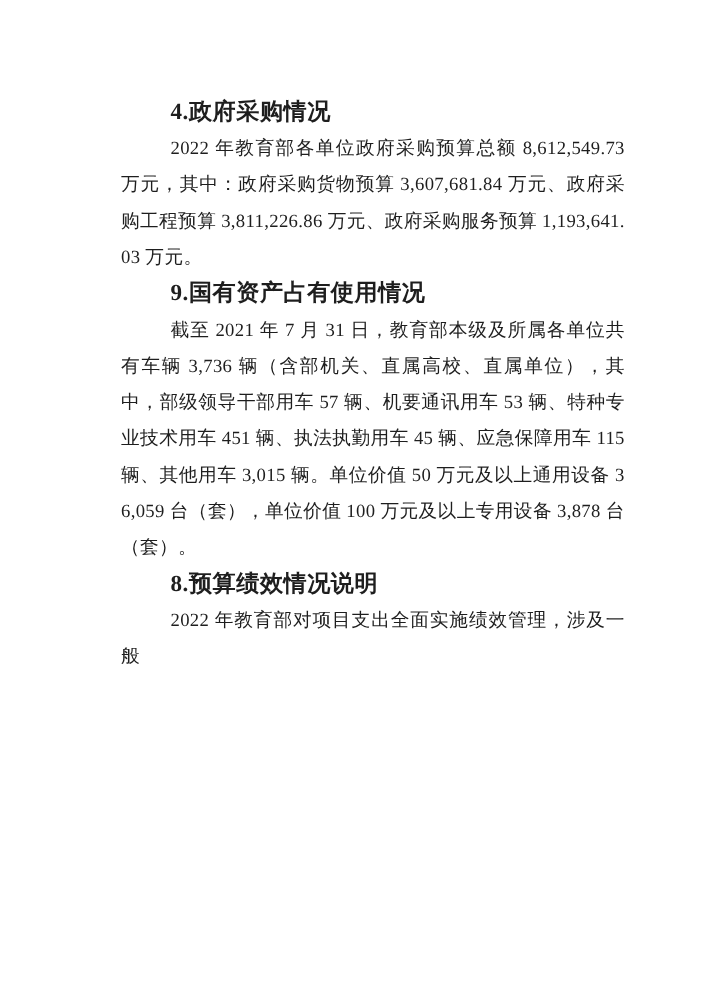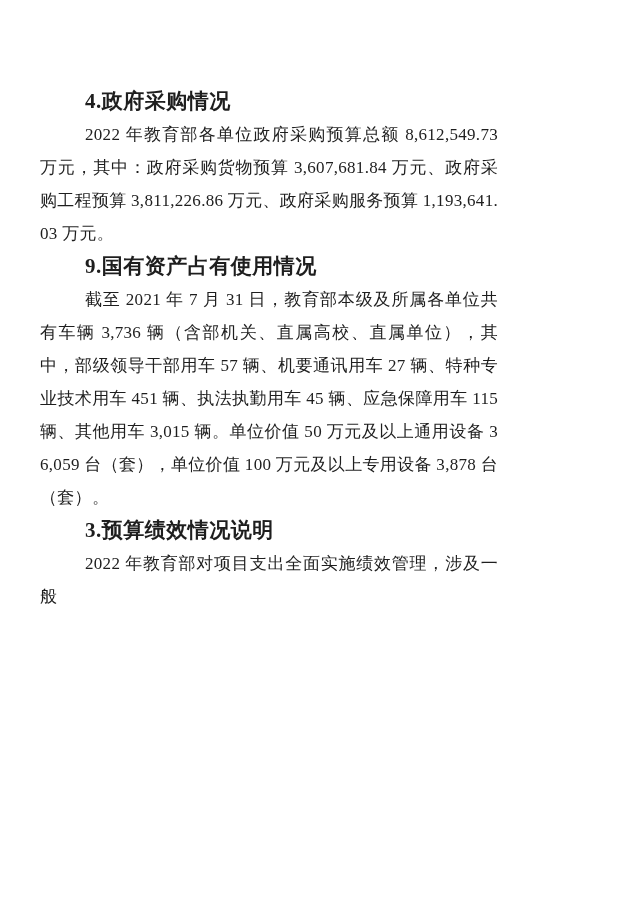--- a/index.html
+++ b/index.html
@@ -13,21 +13,21 @@
     overflow: hidden;
     font-family: "Liberation Serif", "DejaVu Serif", serif;
     color: #1e1e1e;
   }
   .page {
     box-sizing: border-box;
     width: 640px;
     height: 905px;
     background: #ffffff;
     padding-top: 85px;
-    padding-left: 40px;
+    padding-left: 110px;
     padding-right: 97px;
   }
   .content {
     width: 458px;
   }
   .sec-heading {
     font-size: 21px;
     font-weight: bold;
     line-height: 33px;
     margin: 0;
@@ -52,23 +52,23 @@
 <div class="page">
   <div class="content">
 
     <section>
       <h3 class="sec-heading">4.政府采购情况</h3>
       <p class="para">2022 年教育部各单位政府采购预算总额 8,612,549.73 万元，其中：政府采购货物预算 3,607,681.84 万元、政府采购工程预算 3,811,226.86 万元、政府采购服务预算 1,193,641.03 万元。</p>
     </section>
 
     <section>
       <h3 class="sec-heading">9.国有资产占有使用情况</h3>
-      <p class="para">截至 2021 年 7 月 31 日，教育部本级及所属各单位共有车辆 3,736 辆（含部机关、直属高校、直属单位），其中，部级领导干部用车 57 辆、机要通讯用车 27 辆、特种专业技术用车 451 辆、执法执勤用车 45 辆、应急保障用车 115 辆、其他用车 3,015 辆。单位价值 50 万元及以上通用设备 36,059 台（套），单位价值 100 万元及以上专用设备 3,878 台（套）。</p>
+      <p class="para">截至 2021 年 7 月 31 日，教育部本级及所属各单位共有车辆 3,736 辆（含部机关、直属高校、直属单位），其中，部级领导干部用车 57 辆、机要通讯用车 53 辆、特种专业技术用车 451 辆、执法执勤用车 45 辆、应急保障用车 115 辆、其他用车 3,015 辆。单位价值 50 万元及以上通用设备 36,059 台（套），单位价值 100 万元及以上专用设备 3,878 台（套）。</p>
     </section>
 
     <section>
-      <h3 class="sec-heading">3.预算绩效情况说明</h3>
+      <h3 class="sec-heading">8.预算绩效情况说明</h3>
       <p class="para">2022 年教育部对项目支出全面实施绩效管理，涉及一般</p>
     </section>
 
   </div>
 
 </div>
 
 </body></html>

